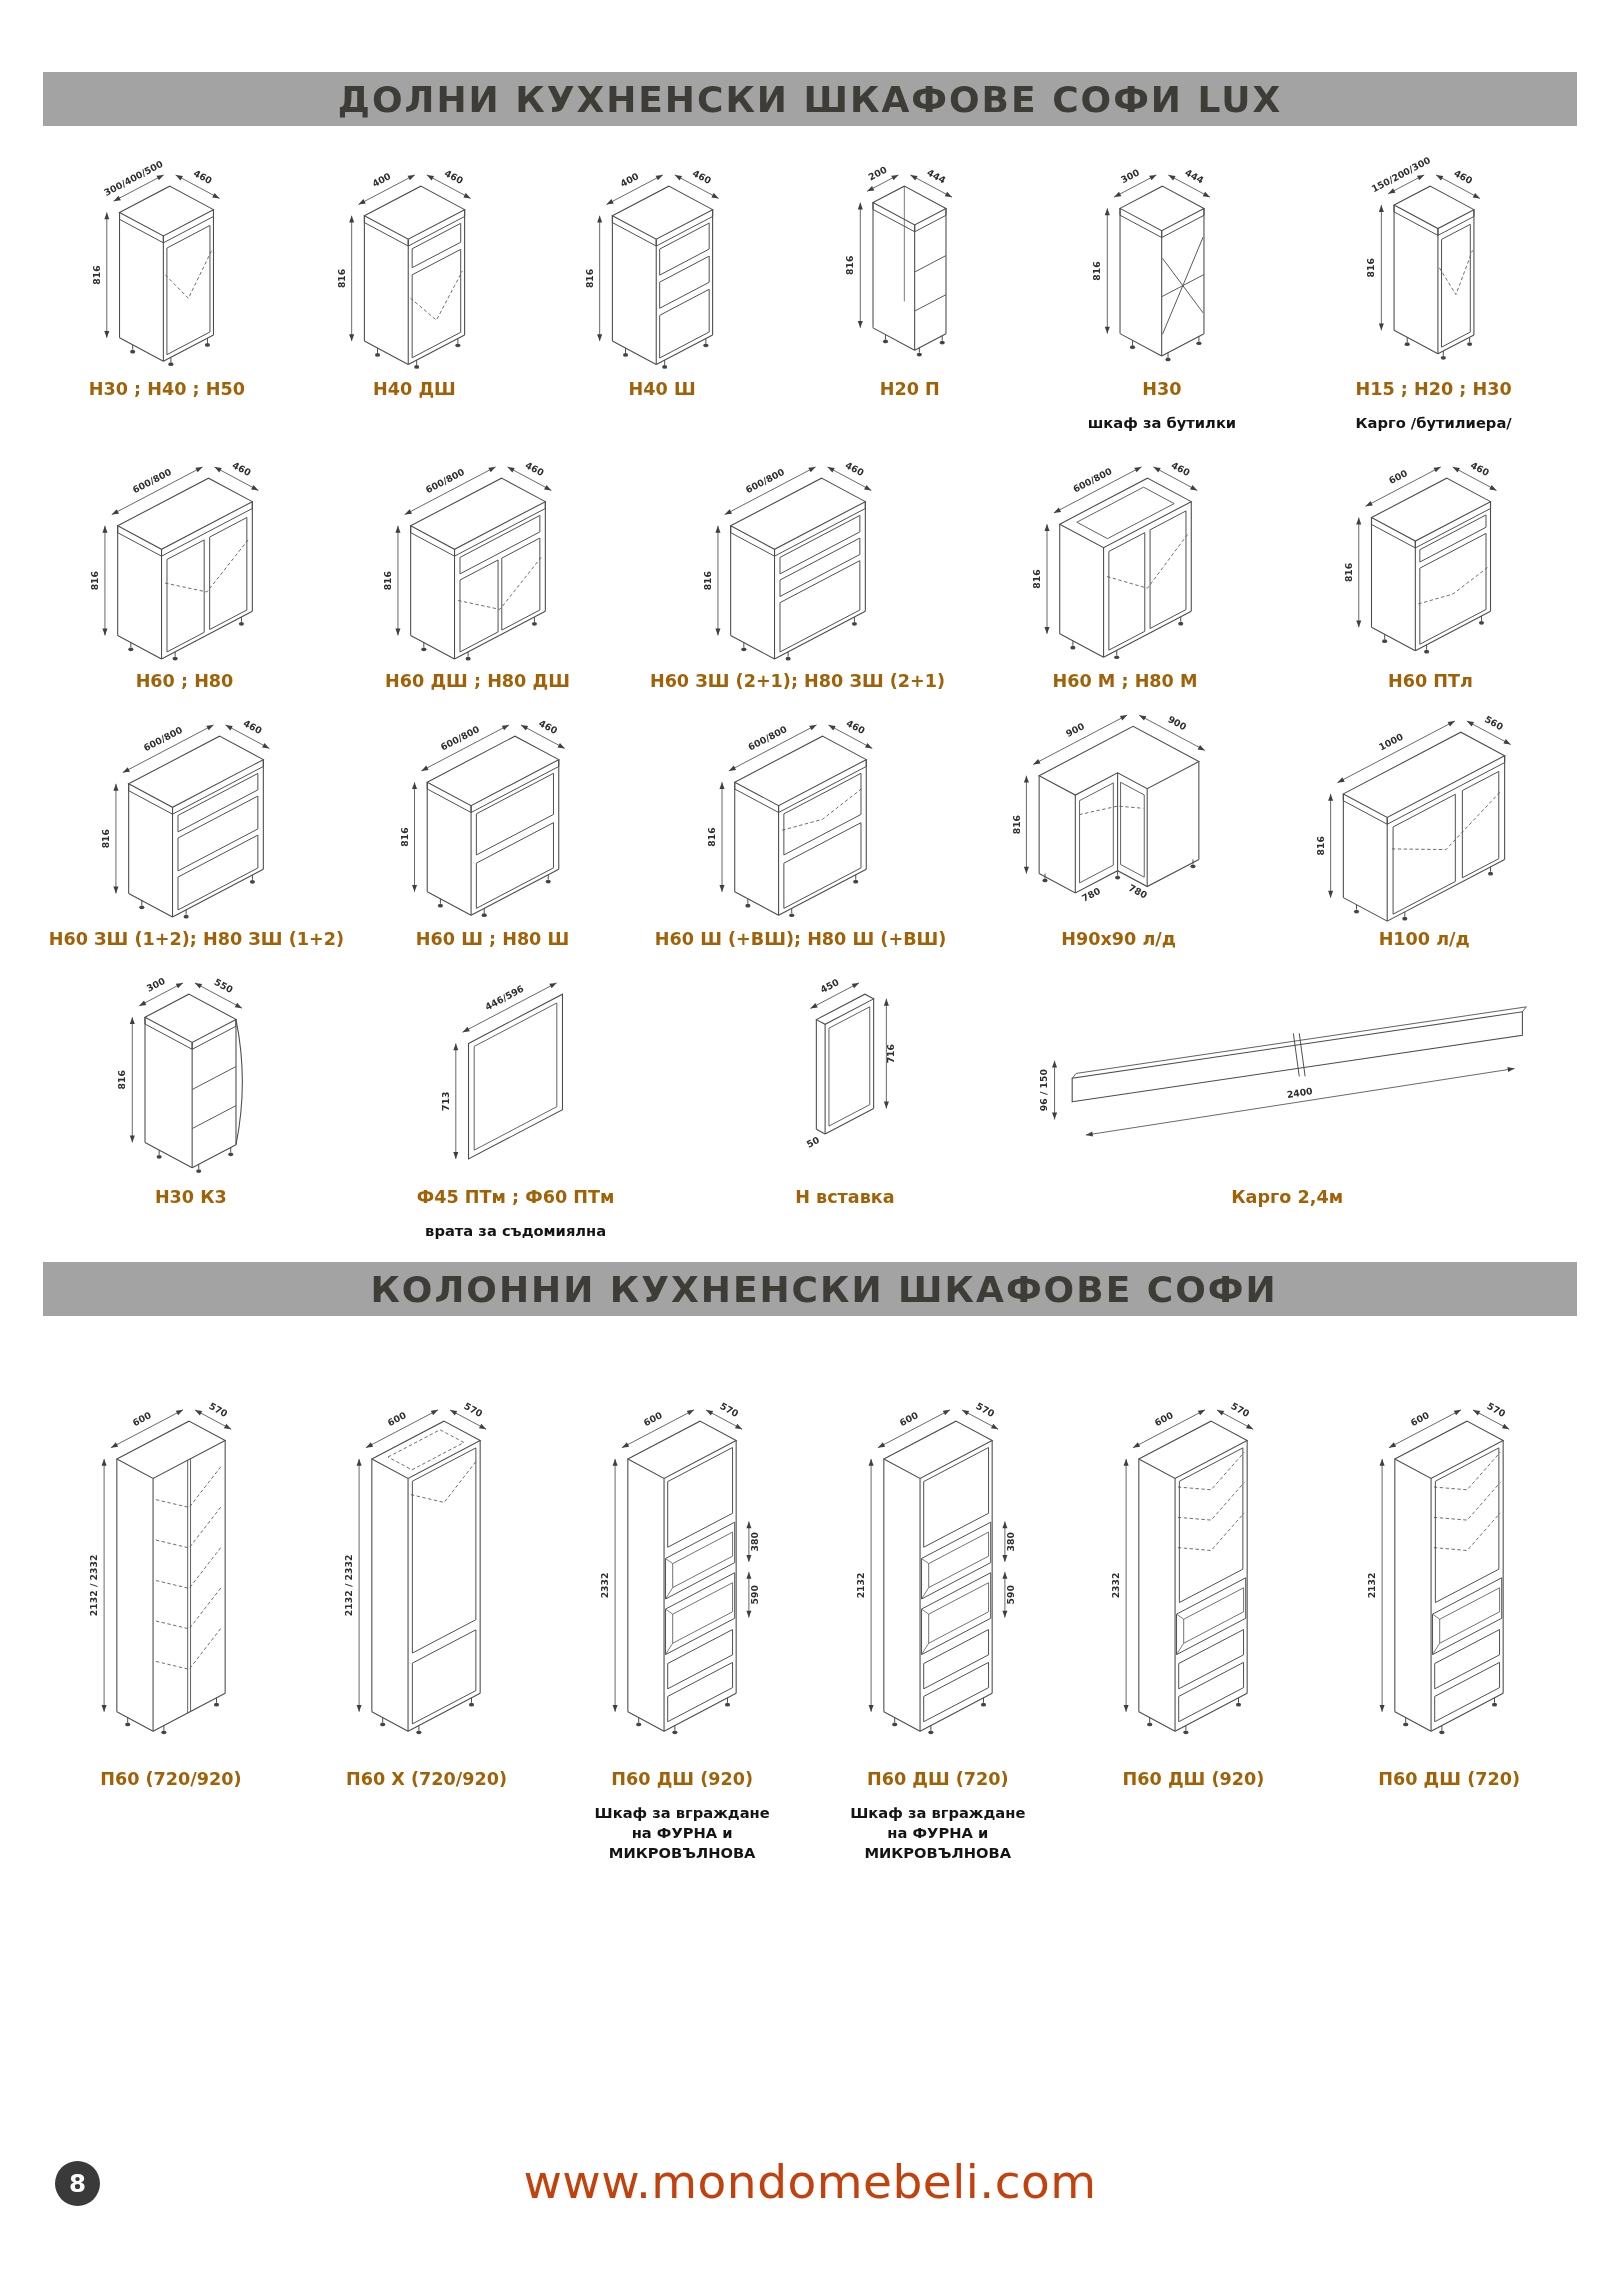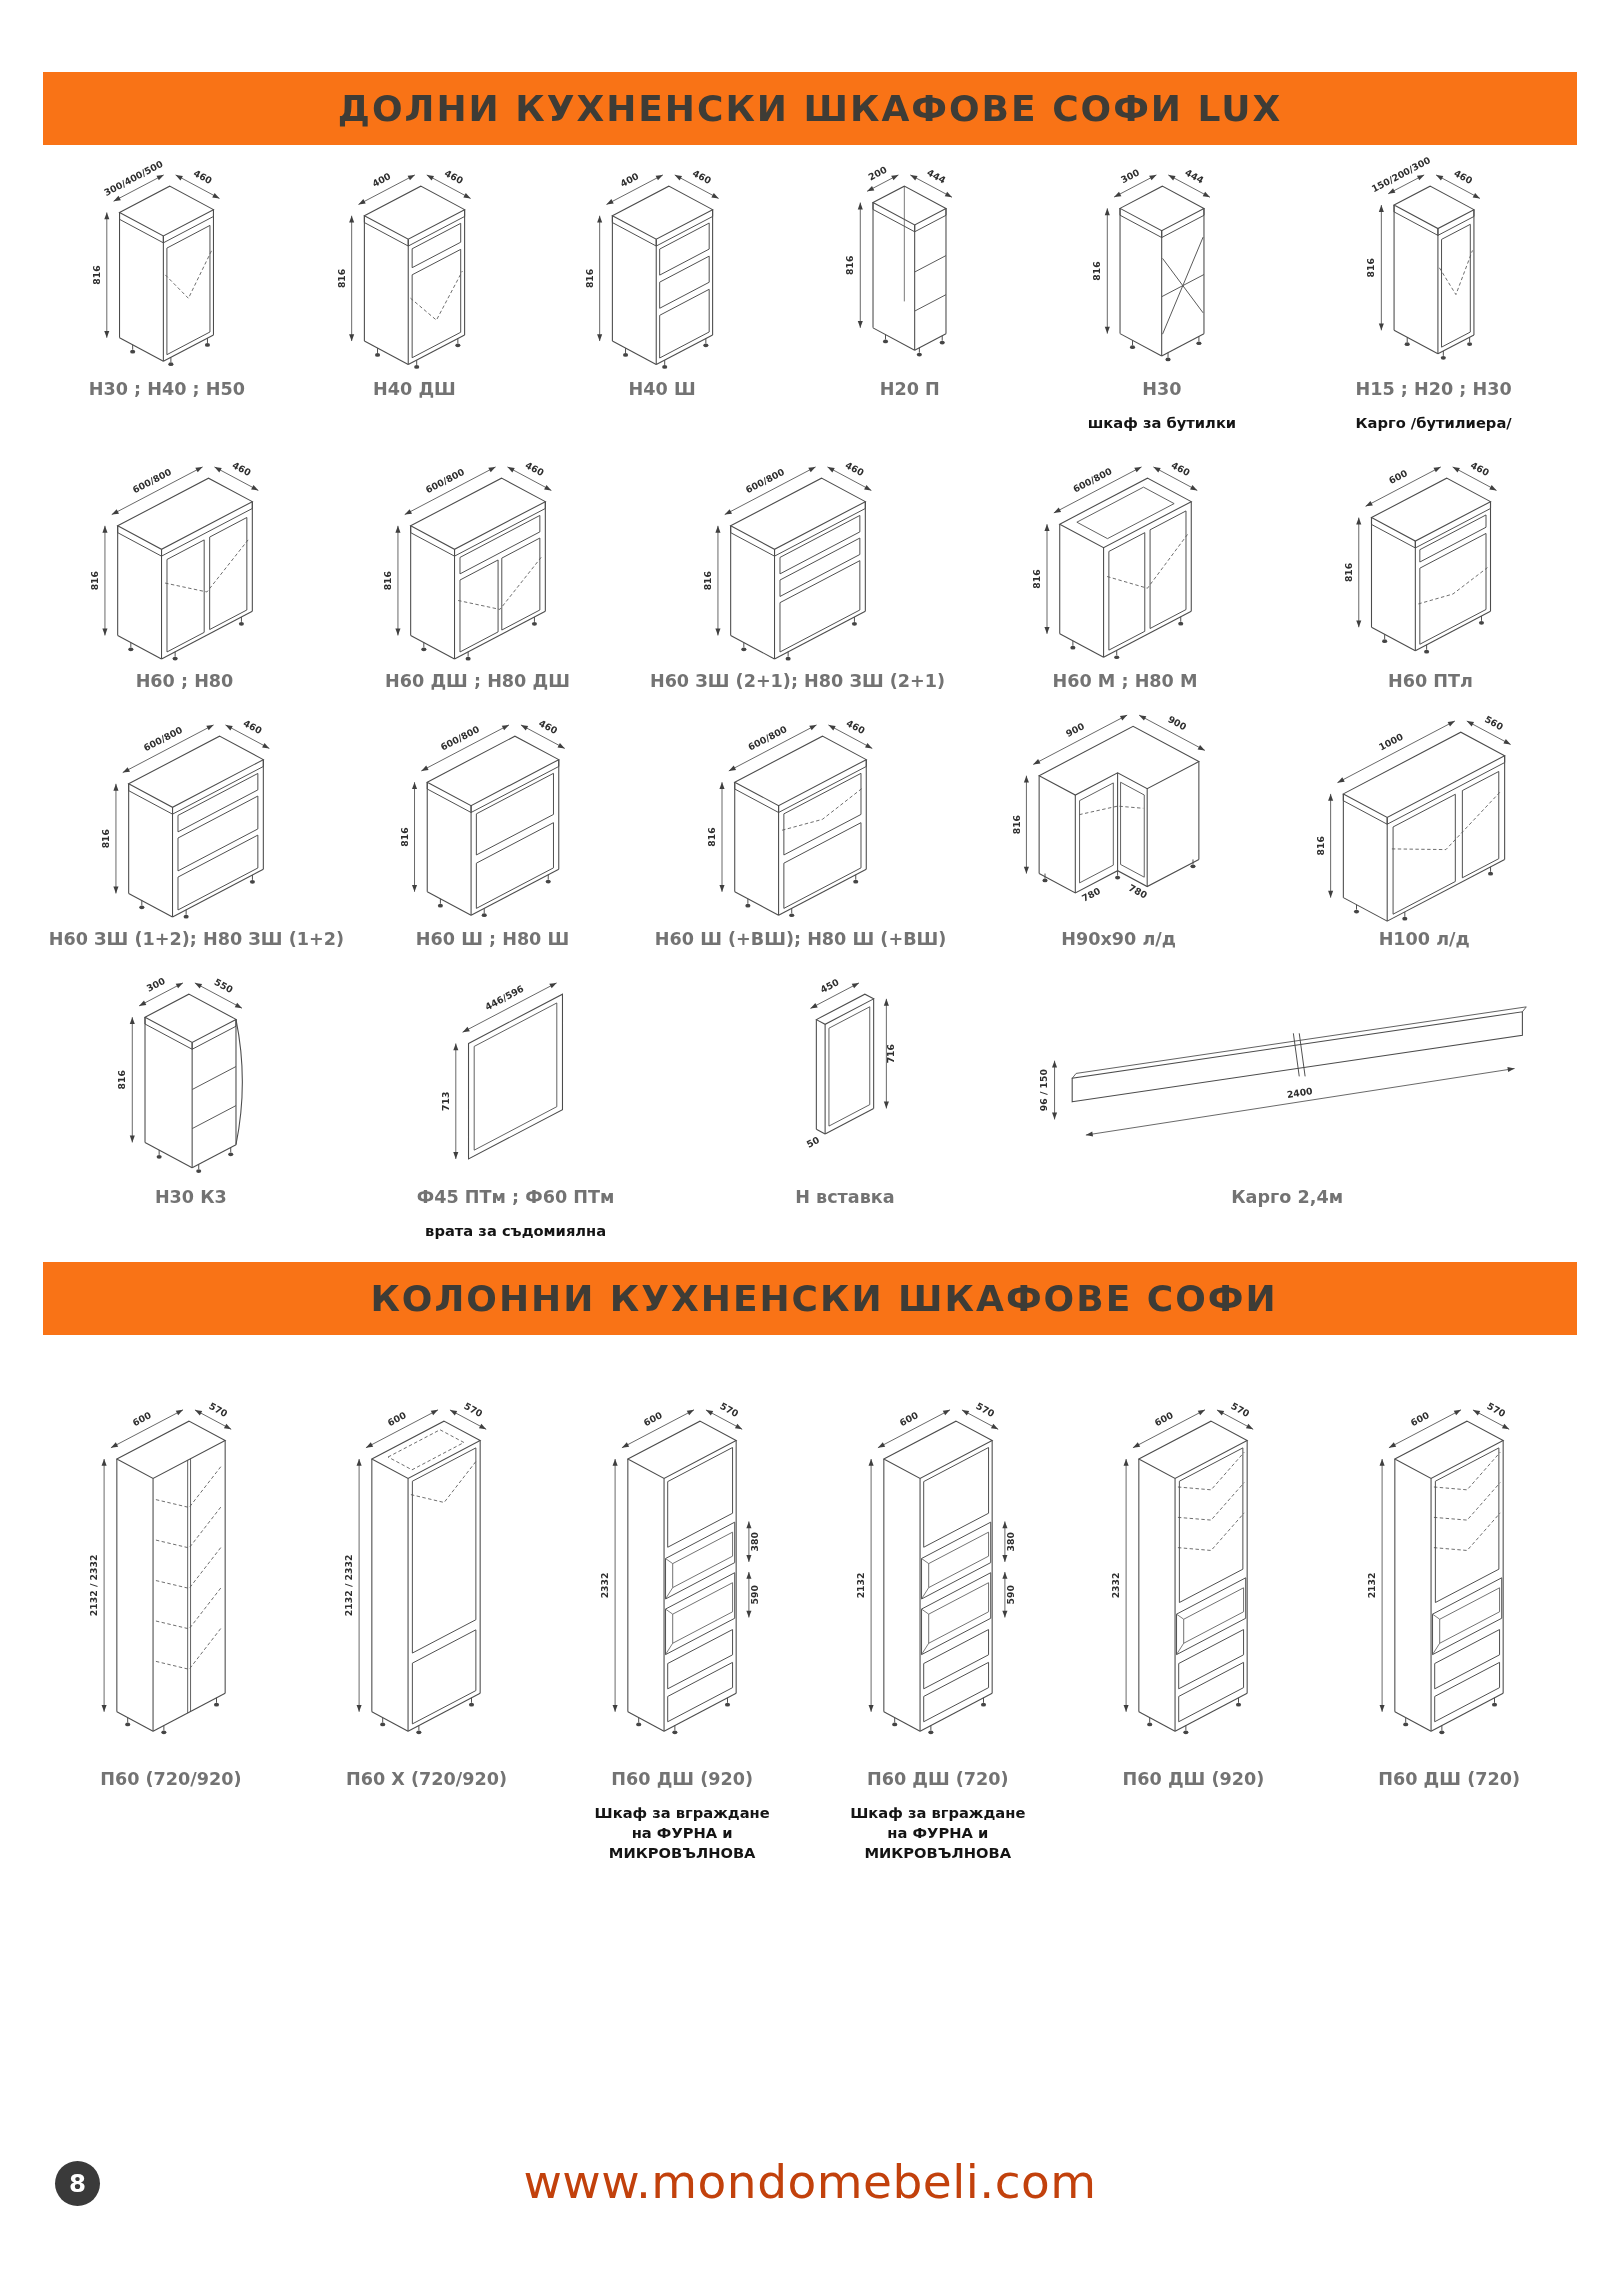--- a/index.html
+++ b/index.html
@@ -1,29 +1,29 @@
 <!DOCTYPE html>
 <html><head>
 <meta charset="utf-8">
 <style>
   html,body{margin:0;padding:0;background:#888;}
   .page{position:relative;width:1620px;height:2291px;background:#ffffff;
         font-family:"DejaVu Sans","Liberation Sans",sans-serif;overflow:hidden;}
-  .band{position:absolute;left:43px;right:43px;height:73px;background:#f97316;
+  .band{position:absolute;left:43px;right:43px;height:54px;background:#a3a3a3;
         display:flex;align-items:center;justify-content:center;}
   .band span{font-size:36px;font-weight:700;color:#3e3c36;letter-spacing:2px;white-space:nowrap;}
   #band1{top:72px;}
   #band2{top:1262px;padding-left:28px;}
   .section{position:absolute;left:43px;right:43px;}
   #sec0{top:147px;}
   #sec1{top:1380px;}
   .cabrow{display:flex;justify-content:space-around;align-items:flex-start;margin-bottom:5.9px;}
   .cab{display:flex;flex-direction:column;align-items:center;}
   .cab svg{display:block;}
-  .cablabel{font-size:17.6px;font-weight:700;color:#737373;text-align:center;margin-top:2px;white-space:nowrap;}
+  .cablabel{font-size:17.6px;font-weight:700;color:#a16207;text-align:center;margin-top:2px;white-space:nowrap;}
   .cabsub{font-size:14.7px;font-weight:700;color:#141414;text-align:center;margin-top:14px;white-space:pre-line;line-height:1.35;}
   .footer-circle{position:absolute;left:55px;top:2161px;width:45px;height:45px;border-radius:50%;
         background:#3a3a3a;display:flex;align-items:center;justify-content:center;}
   .footer-circle span{color:#fff;font-size:24.5px;font-weight:700;}
   .website{position:absolute;left:0;right:0;top:2154px;text-align:center;}
   .website span{font-size:47px;font-weight:500;color:#c2410c;letter-spacing:0.5px;}
 </style>
 </head>
 <body>
 

